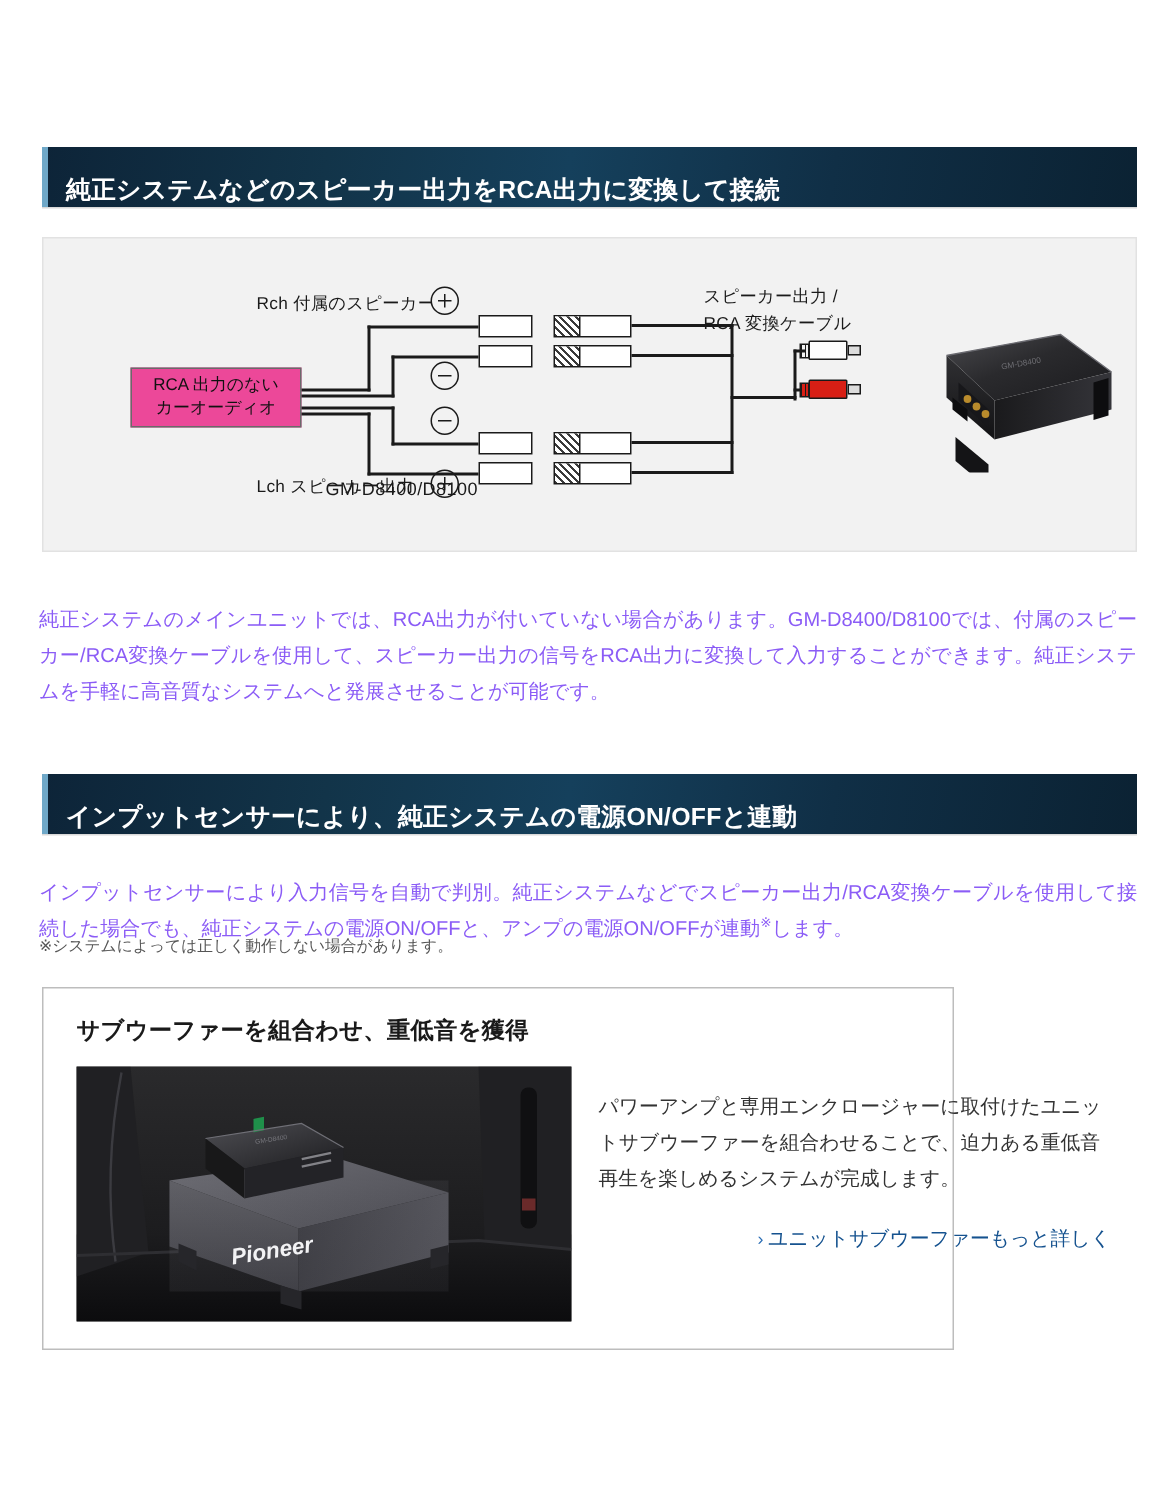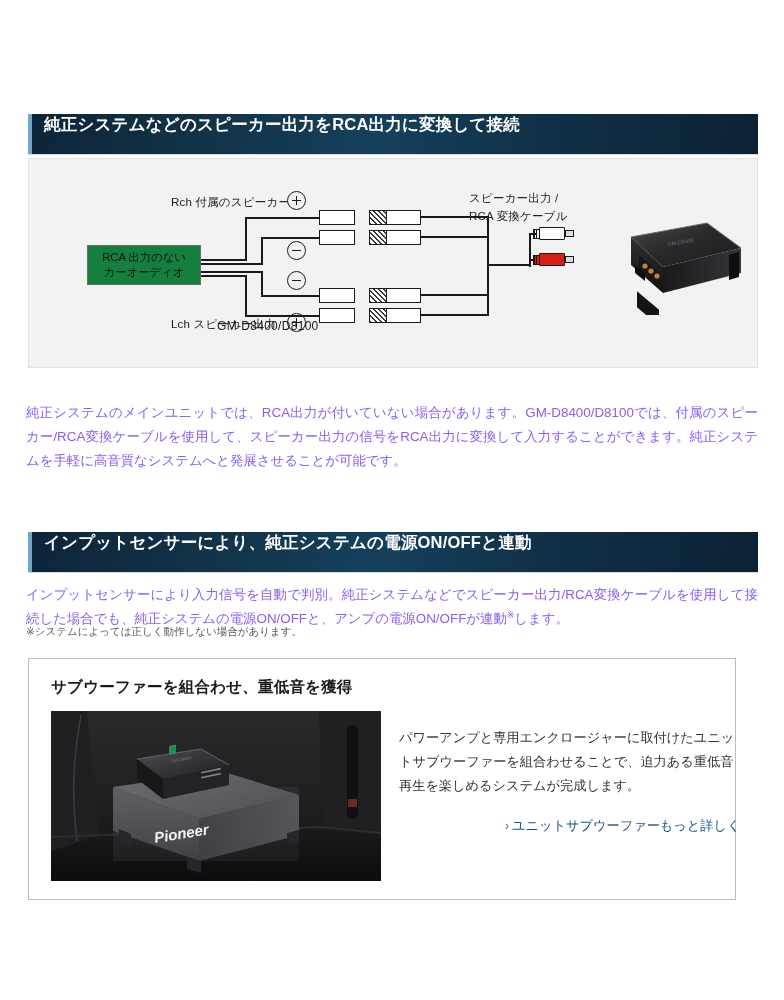--- a/index.html
+++ b/index.html
@@ -14,23 +14,22 @@
   }
   .page { position: relative; width: 784px; height: 1000px; }
 
   
   .sec-head {
     position: absolute;
     left: 28px; width: 730px; height: 40px;
     background: linear-gradient(100deg,
                 #0d2438 0%, #123449 26%, #15405c 48%,
                 #102f46 72%, #0b2233 100%);
-    display: flex; align-items: flex-start;
+    display: flex; align-items: flex-end;
     box-shadow: 0 1px 0 rgba(0,0,0,.15);
-    margin-top: 16px;
   }
   .sec-head::before {
     content:""; position:absolute; left:0; top:0; bottom:0;
     width:4px; background:#6fa8c8;
   }
   .sec-head .sec-title {
     color:#ffffff; font-size:16.5px; font-weight:bold;
     letter-spacing:.2px; padding-left:16px; white-space:nowrap;
   }
   #sec-head-1 { top: 98px; }
@@ -62,21 +61,21 @@
     white-space:nowrap; letter-spacing:.2px;
   }
   #lbl-rch { left:142px; top:36px; }
   #lbl-lch { left:142px; top:158px; }
   #lbl-cable { left:440px; top:31px; line-height:1.55; }
 
   
   .head-unit {
     position:absolute; left:58px; top:86px;
     width:114px; height:40px;
-    background:#15803d; border:1px solid #6a6a6a;
+    background:#ec4899; border:1px solid #6a6a6a;
     display:flex; flex-direction:column; 
     justify-content:center; font-size:11.3px; color:#111;
     line-height:1.35; text-align:center;
   }
 
   
   .pol {
     position:absolute; width:19px; height:19px;
     border:1.6px solid #1a1a1a; border-radius:50%;
     background:#f2f2f2;
@@ -140,21 +139,21 @@
   
   .amp-wrap { position:absolute; left:560px; top:56px; width:155px; height:100px; }
   .amp-cap {
     position:absolute; left:188px; top:160px;
     font-size:12px; color:#1a1a1a; letter-spacing:.3px; white-space:nowrap;text-align:center;
   }
 
   
   .card {
     position:absolute; left:28px; top:658px;
-    width:708px; height:242px;
+    width:608px; height:242px;
     background:#ffffff; border:1px solid #bdbdbd;
   }
   .card-title {
     position:absolute; left:22px; top:18px;
     font-size:15.5px; font-weight:bold; color:#1a1a1a; letter-spacing:.2px;
   }
   .photo {
     position:absolute; left:22px; top:52px;
     width:330px; height:170px;
     background:#1c1c1e; overflow:hidden;

